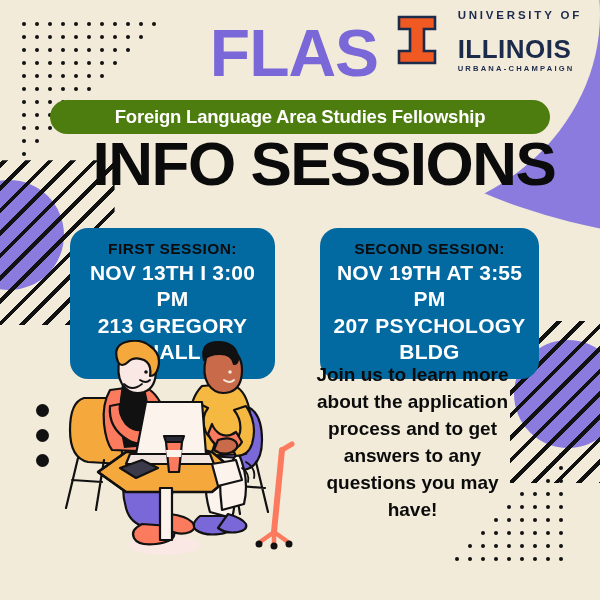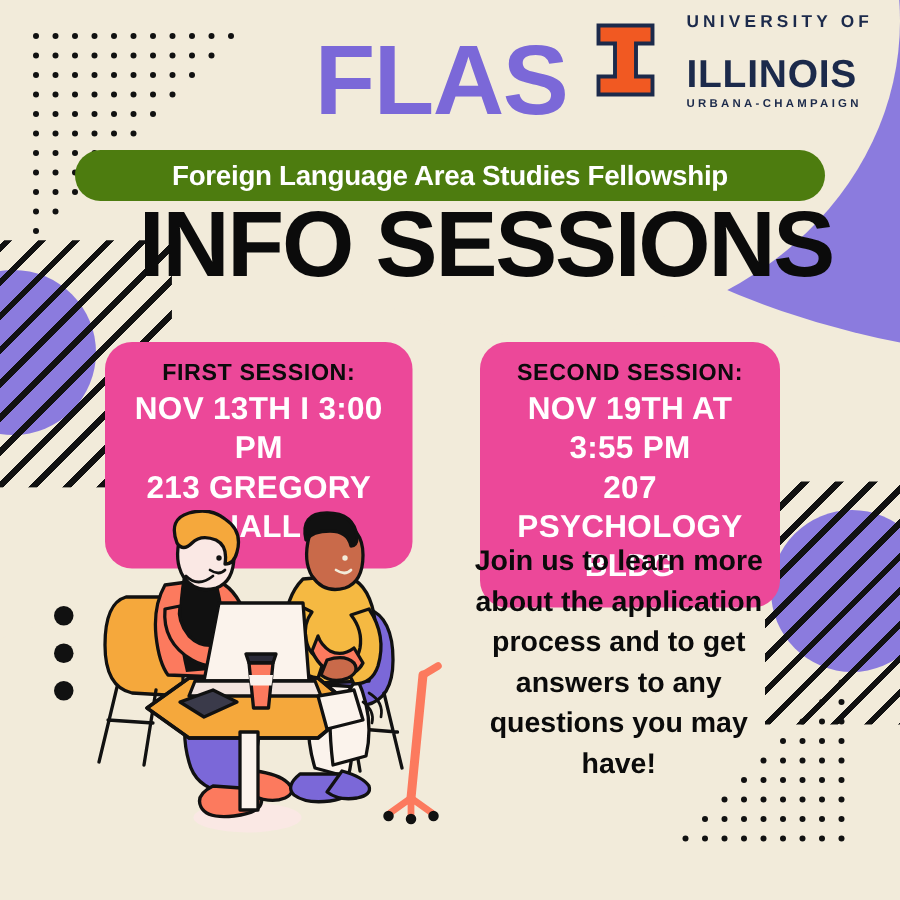--- a/index.html
+++ b/index.html
@@ -146,27 +146,27 @@
     text-align: center;
     font-size: 62px; font-weight: bold;
     color: #0B0B0B; letter-spacing: -1.5px;
     line-height: 1.1;
     padding-left: 48px;
   }
 
   
   .session-box {
     position: absolute;
-    background: #ec4899;
+    background: #0369a1;
     border-radius: 18px;
     text-align: center;
     padding: 12px 10px 14px;
   }
   #session-1 { left: 70px;  top: 228px; width: 205px; }
-  #session-2 { left: 320px; top: 228px; width: 200px; }
+  #session-2 { left: 320px; top: 228px; width: 219px; }
   .session-box .hdr {
     color: #0B0B0B;
     font-size: 15.5px; font-weight: bold;
     letter-spacing: 0.4px;
     margin-bottom: 2px;
   }
   .session-box .line {
     color: #FFFFFF;
     font-size: 21px; font-weight: bold;
     letter-spacing: 0.2px;

